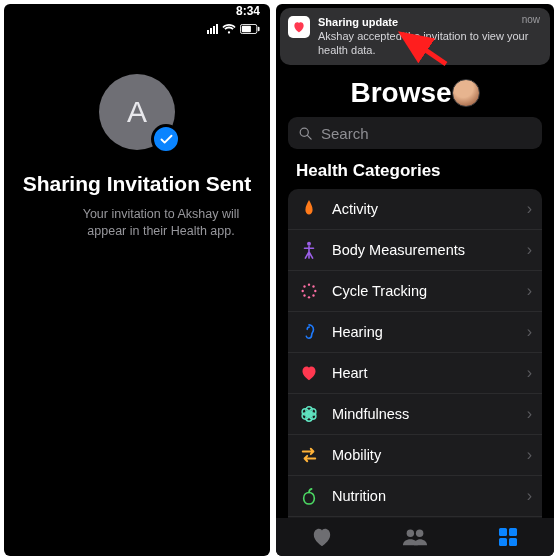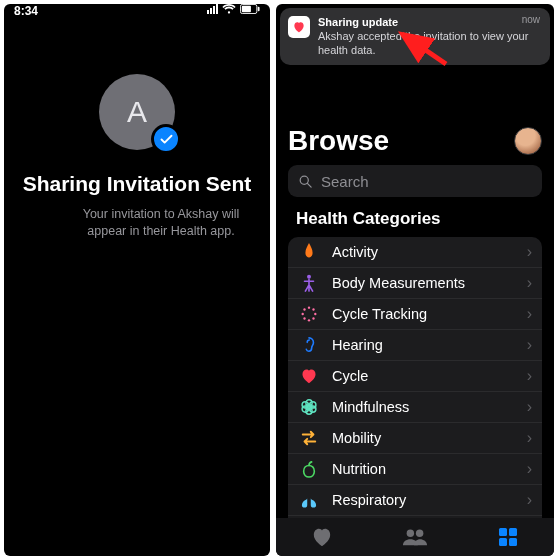--- a/index.html
+++ b/index.html
@@ -15,22 +15,22 @@
     position: relative;
     background: #000;
     border-radius: 6px;
     overflow: hidden;
     display: flex; flex-direction: column;
   }
   .left { width: 266px; height: 552px; }
   .right { width: 278px; height: 552px; }
   
   .statusbar {
-    display: flex; justify-content: space-between; align-items: flex-start;
-    height: 30px; padding: 0 10px; font-size: 12px; font-weight: 600;
+    display: flex; justify-content: space-between; align-items: flex-end;
+    height: 30px; padding: 0 10px; font-size: 12px; font-weight: 600; flex-direction: column;
   }
   .status-icons { display:flex; gap:4px; align-items:center; }
   .sigbar { display:flex; align-items:flex-end; gap:1px; }
   .sigbar span { width:2px; background:#fff; display:block; }
   .wifi, .batt { display:inline-block; }
   
   .sent-wrap { flex:1; display:flex; flex-direction:column; align-items:center; }
   .avatar-outer { margin-top: 40px; position:relative; }
   .avatar {
     width: 76px; height:76px; border-radius:50%; background:#6f6f75;
@@ -62,43 +62,42 @@
     width:22px; height:22px; border-radius:5px; background:#fff;
     display:flex; align-items:center; justify-content:center;
     font-size:14px;
   }
   .notif-body { flex:1; font-size:11px; line-height:1.25; }
   .notif-title { font-weight:600; color:#fff; }
   .notif-text { color:#d5d5d9; }
   .notif-time { position:absolute; right:10px; top:6px; font-size:10px; color:#9b9b9f; }
   .arrow { position:absolute; top:26px; left:118px; pointer-events:none; }
   .browse-row {
-    display:flex; align-items:center; justify-content:space-between;
+    display:flex; align-items:center; justify-content:center;
     padding: 4px 12px 6px 12px;
-    margin-top: 48px;
   }
   .browse-title { font-size:28px; font-weight:800; }
   .profile-pic {
     width:28px; height:28px; border-radius:50%;
     background: radial-gradient(circle at 40% 30%, #e7b48f 0 40%, #8b4a2b 100%);
     border:1px solid #3a3a3c;
   }
   .search {
     margin: 2px 12px 10px 12px;
     height:32px; background:#1c1c1e; border-radius:9px;
     display:flex; align-items:center; padding:16px 10px; gap:8px;
     color:#8e8e93; font-size:15px;
   }
   .section-h {
     padding: 2px 12px 8px 20px;
     font-size:17px; font-weight:700;
   }
   .cat-list { margin: 0 12px; background:#1c1c1e; border-radius:10px; overflow:hidden; }
   .cat-item {
-    display:flex; align-items:center; height:31px;
+    display:flex; align-items:center; height:41px;
     padding: 0 10px 0 10px; gap:12px;
     border-bottom:1px solid #2b2b2d;
     font-size:14.5px;
   }
   .cat-item:last-child { border-bottom:none; }
   .cat-icon {
     width:22px; height:22px; display:flex; align-items:center; justify-content:center;
     font-size:16px;
   }
   .chev { margin-left:auto; color:#5a5a5e; font-size:16px; }
@@ -236,21 +235,21 @@
         </span>
       <span>Hearing</span>
       <span class="chev">›</span>
     </div>
     <div class="cat-item">
       <span class="cat-icon">
           <svg width="18" height="16" viewBox="0 0 24 22">
             <path d="M12 21s-9-5.8-9-12.3C3 4.4 5.8 2 8.6 2c1.8 0 3 1 3.4 1.8C12.4 3 13.6 2 15.4 2 18.2 2 21 4.4 21 8.7 21 15.2 12 21 12 21z" fill="#ff3850"></path>
           </svg>
         </span>
-      <span>Cycle</span>
+      <span>Heart</span>
       <span class="chev">›</span>
     </div>
     <div class="cat-item">
       <span class="cat-icon">
           <svg width="18" height="18" viewBox="0 0 20 20">
             <g fill="none" stroke-width="1.6" stroke="#5fe3c0">
               <circle cx="10" cy="10" r="3.5"></circle>
               <circle cx="10" cy="5.5" r="3.5"></circle>
               <circle cx="10" cy="14.5" r="3.5"></circle>
               <circle cx="5.8" cy="7.7" r="3.5"></circle>

